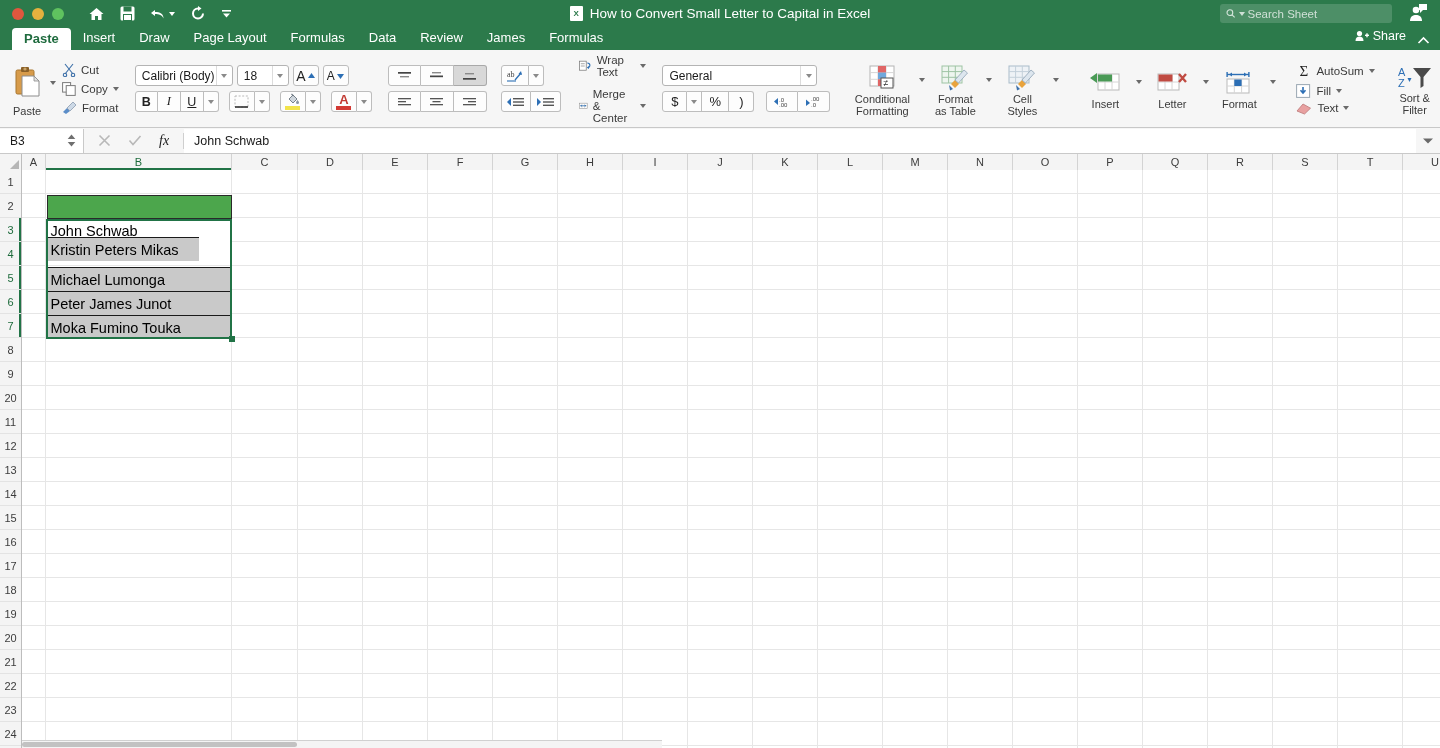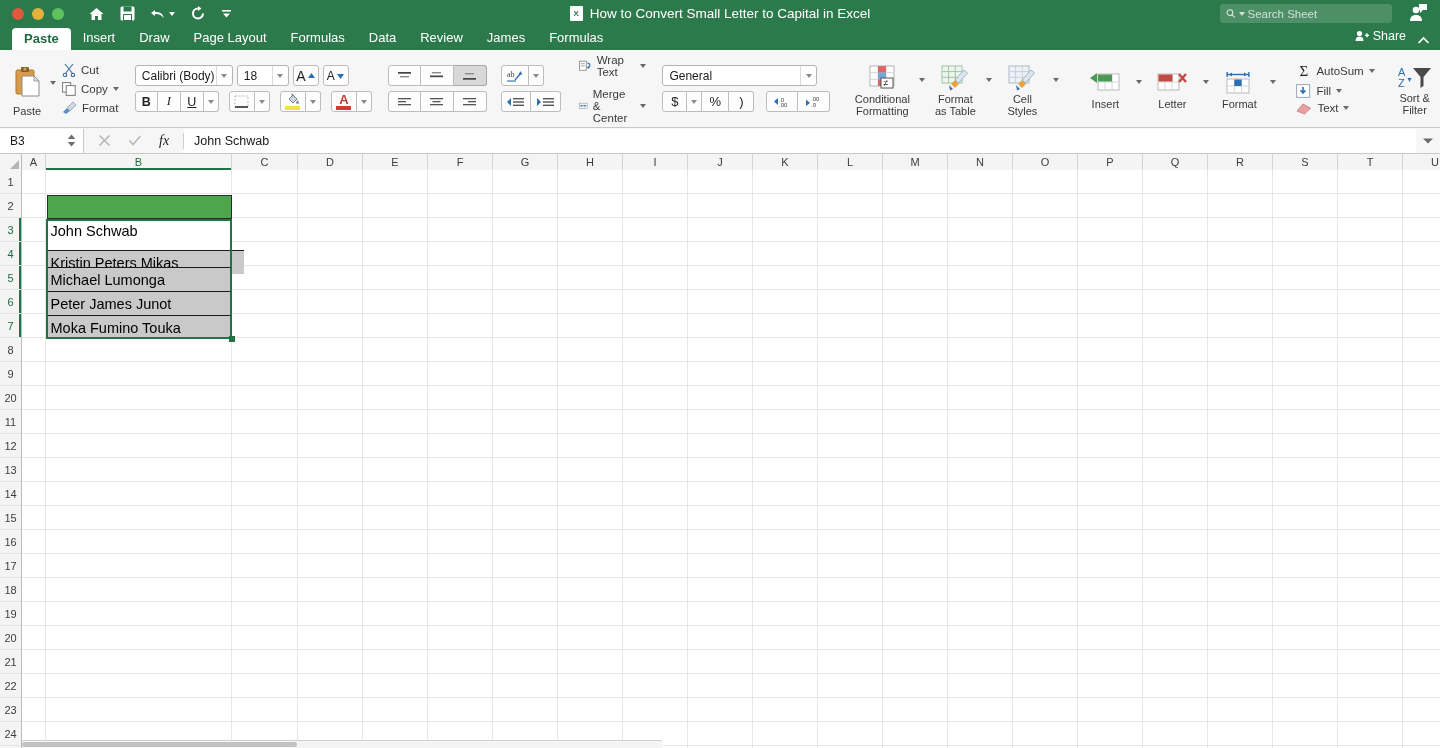--- a/index.html
+++ b/index.html
@@ -1431,21 +1431,21 @@
         <div class="gcell" style="width: 65px;"></div>
         <div class="gcell" style="width: 65px;"></div>
         <div class="gcell" style="width: 65px;"></div>
         <div class="gcell" style="width: 65px;"></div>
       </div>
     </div>
 
   <div id="data-overlay">
       <div class="datacell hdrcell" style="left: 46.5px; top: 41px; width: 185.5px; height: 24px;"></div>
       <div class="datacell activecell" style="left: 46.5px; top: 65px; width: 185.5px; height: 24px;">John Schwab</div>
-      <div class="datacell selcell" style="left: 46.5px; top: 96px; width: 197px; height: 24px;">Kristin Peters Mikas</div>
+      <div class="datacell selcell" style="left: 46.5px; top: 83px; width: 152px; height: 24px;">Kristin Peters Mikas</div>
       <div class="datacell selcell" style="left: 46.5px; top: 113px; width: 185.5px; height: 24px;">Michael Lumonga</div>
       <div class="datacell selcell" style="left: 46.5px; top: 137px; width: 185.5px; height: 24px;">Peter James Junot</div>
       <div class="datacell selcell" style="left: 46.5px; top: 161px; width: 185.5px; height: 24px;">Moka Fumino Touka</div>
       <div class="selbox" style="left: 46px; top: 65px; width: 186px; height: 120px;"></div>
       <div class="fillhandle" style="left: 229px; top: 182px;"></div>
     </div>
 
   <div class="hscroll" style="width:640px">
     <div class="thumb" style="width:275px"></div>
   </div>

